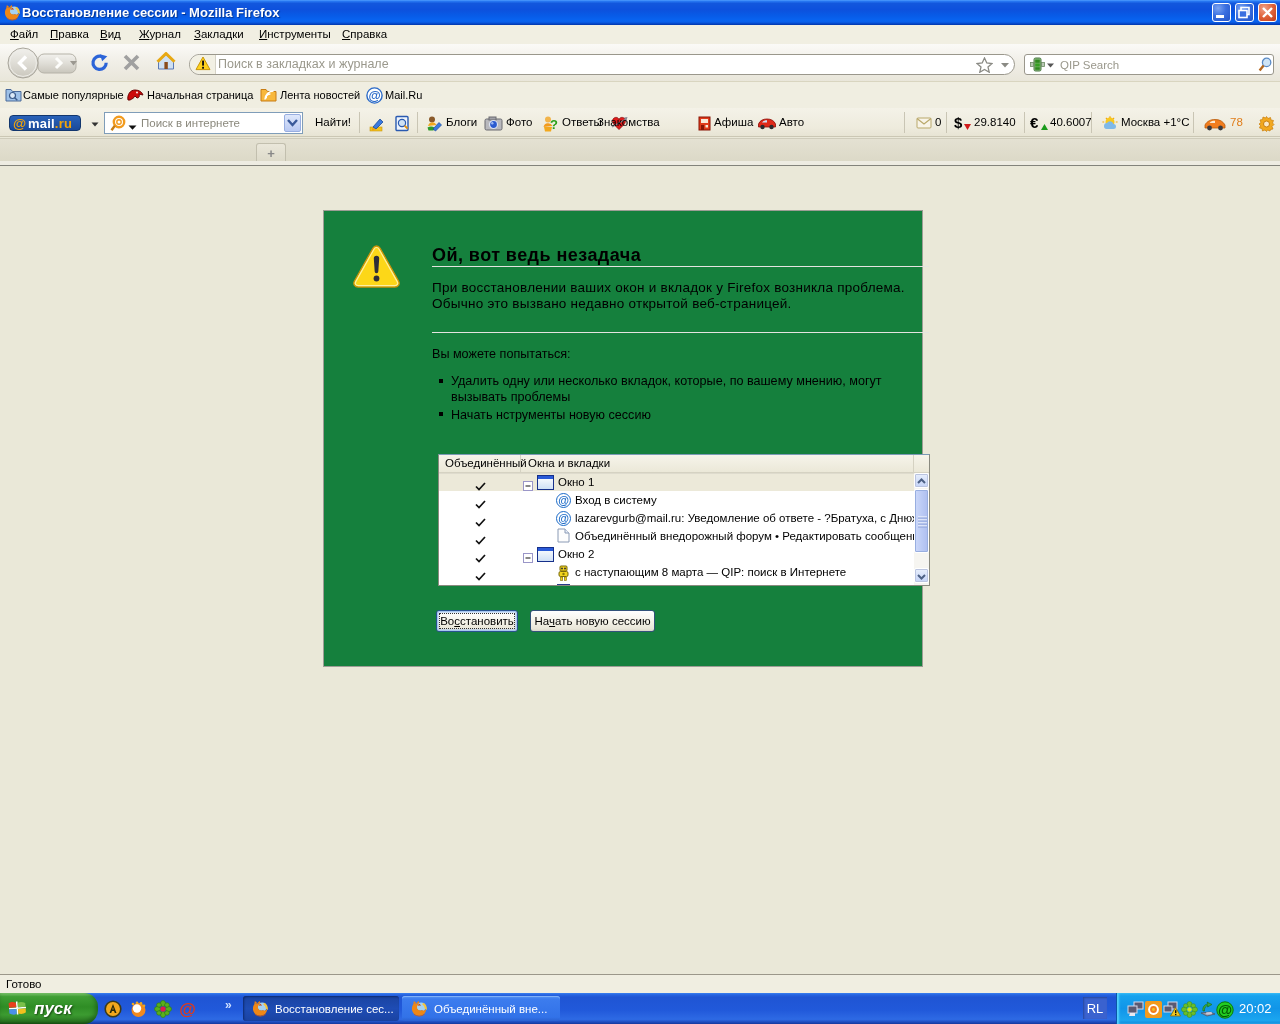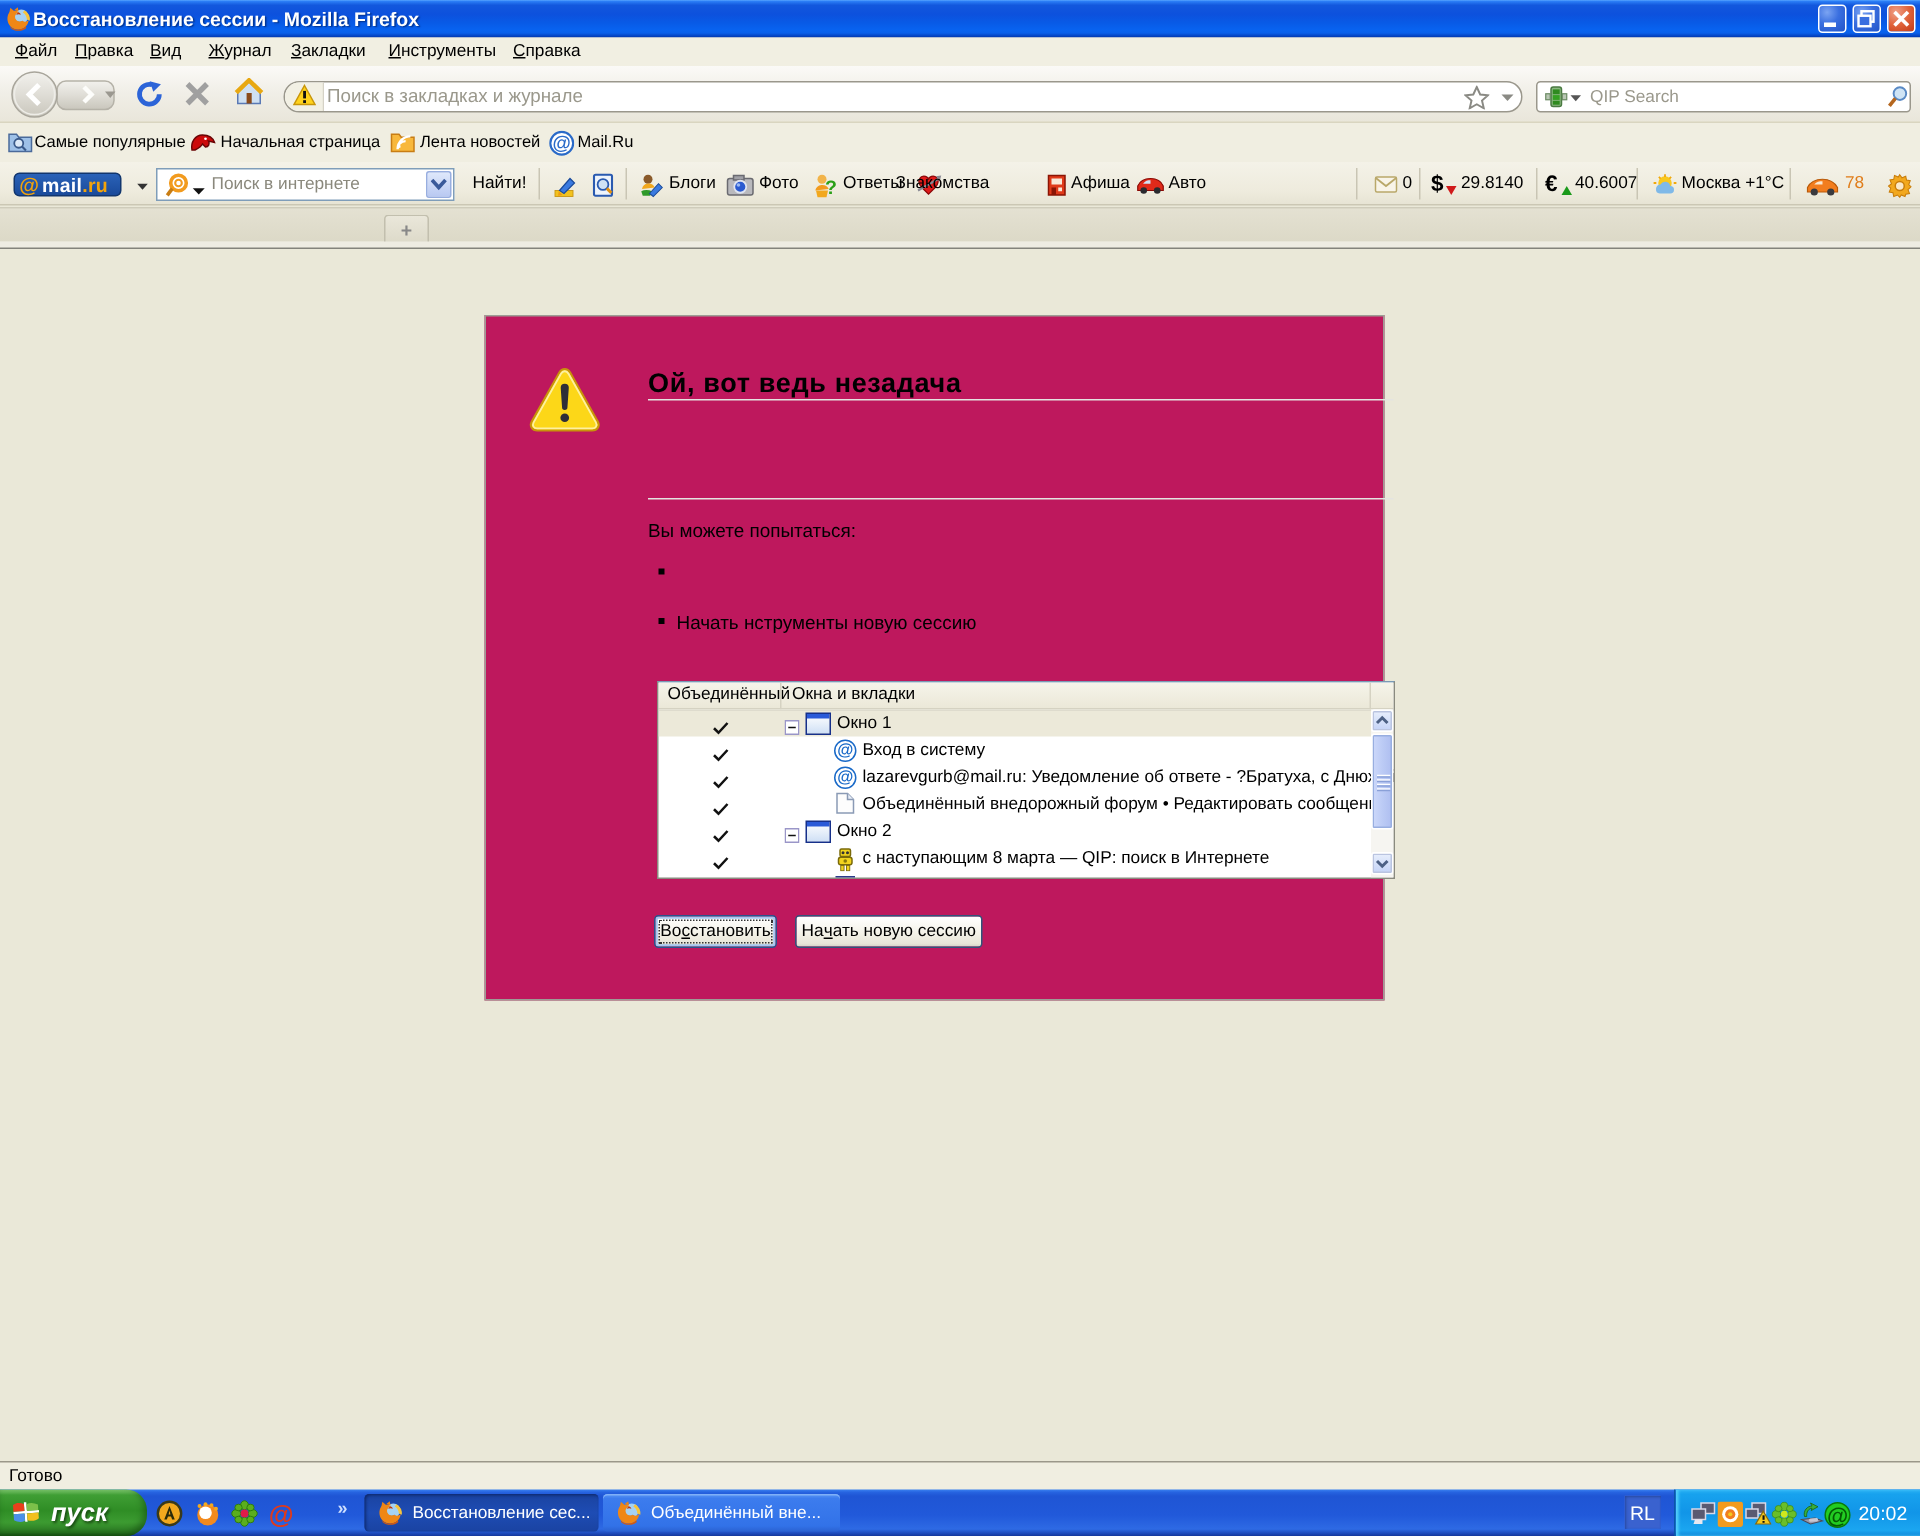--- a/index.html
+++ b/index.html
@@ -29,21 +29,21 @@
 
 #mrbar{left:0;top:108px;width:1280px;height:29px;background:linear-gradient(to bottom,#f4f2e8 0%,#eeebdd 70%,#e7e4d4 100%);border-bottom:1px solid #cbc7b4;font-size:11.5px}
 .sep{position:absolute;top:4px;height:21px;width:1px;background:#c9c5b4}
 
 #tabbar{left:0;top:138px;width:1280px;height:23px;background:linear-gradient(to bottom,#e4e1d2 0%,#dcd9c7 100%);border-top:1px solid #cfccbb}
 #tabactive{left:2px;top:1px;width:251px;height:22px;background:linear-gradient(to bottom,#f9f8f3 0%,#f0efe6 60%,#ebe9dd 100%);border:1px solid #b3afa0;border-bottom:none;border-radius:4px 4px 0 0;display:flex;align-items:center;padding-left:12px;gap:6px;font-size:11.5px;font-weight:bold}
 #tabplus{left:256px;top:4px;width:30px;height:20px;background:linear-gradient(to bottom,#eae7da,#dcd9c8);border:1px solid #c2bfae;border-bottom:none;border-radius:3px 3px 0 0;color:#888;display:flex;align-items:center;justify-content:center;font-size:13px;font-weight:bold}
 #tabband{left:0;top:161px;width:1280px;height:5px;background:#eeece2;border-bottom:1px solid #83837b}
 
 #content{left:0;top:167px;width:1280px;height:807px;background:#eae8d8}
-#dialog{left:323px;top:43px;width:600px;height:457px;background:#be185d;border:1px solid #9d9d95;border-radius:0;color:#000}
+#dialog{left:323px;top:43px;width:600px;height:457px;background:#15803d;border:1px solid #9d9d95;border-radius:0;color:#000}
 #dialog .h1{position:absolute;left:108px;top:34px;font-size:18px;font-weight:bold;letter-spacing:.45px}
 .hr{position:absolute;left:108px;width:497px;height:1px;background:#e4e4e0}
 #dialog .body{position:absolute;left:108px;top:69px;font-size:13.5px;letter-spacing:.25px;line-height:16px}
 #dialog .try{position:absolute;left:108px;top:136px;font-size:12.6px}
 .li{position:absolute;font-size:12.6px;line-height:15.5px}
 .sq{position:absolute;width:4px;height:4px;background:#000}
 
 #lb{left:114px;top:243px;width:492px;height:132px;border:1px solid #8a8a7f;border-top:1px solid #7a9ab5;background:#fff;overflow:hidden}
 #lbhead{position:absolute;left:0;top:0;width:490px;height:18px;background:linear-gradient(to bottom,#f6f4ea,#ebe8d8);border-bottom:1px solid #d5d2c2;font-size:11.5px}
 .lbrow{position:absolute;left:0;width:475px;height:18px;font-size:11.5px;display:flex;align-items:center}
@@ -337,23 +337,25 @@
 <div class="abs" id="content">
   <div class="abs" id="dialog">
     <svg class="abs" style="left:28px;top:33px" width="49" height="45" viewBox="0 0 49 45">
         <path d="M24.5 2 C26 2 27.3 2.9 28.1 4.3 L46.5 37 C48.2 40 46.2 43 42.8 43 L6.2 43 C2.8 43 .8 40 2.5 37 L20.9 4.3 C21.7 2.9 23 2 24.5 2z" fill="#fcd718" stroke="#c8930a" stroke-width="1.4"></path>
         <path d="M24.5 3.5 C25.6 3.5 26.4 4.1 27 5.2 L45.2 37.6 C46.4 39.8 45.2 41.6 42.8 41.6 L6.2 41.6 C3.8 41.6 2.6 39.8 3.8 37.6 L22 5.2 C22.6 4.1 23.4 3.5 24.5 3.5z" fill="none" stroke="#fdf0a0" stroke-width="1.2"></path>
         <path d="M21.8 14.5 a2.7 2.7 0 0 1 5.4 0 L26.3 27.5 a1.8 1.8 0 0 1-3.6 0z" fill="#2e2e38"></path>
         <circle cx="24.5" cy="34.5" r="2.9" fill="#2e2e38"></circle>
       </svg>
     <div class="h1">Ой, вот ведь незадача</div>
     <div class="hr" style="top:55px"></div>
+    <div class="body">При восстановлении ваших окон и вкладок у Firefox возникла проблема.<br>Обычно это вызвано недавно открытой веб-страницей.</div>
     <div class="hr" style="top:121px"></div>
     <div class="try">Вы можете попытаться:</div>
     <div class="sq" style="left:115px;top:168px"></div>
+    <div class="li" style="left:127px;top:163px">Удалить одну или несколько вкладок, которые, по вашему мнению, могут<br>вызывать проблемы</div>
     <div class="sq" style="left:115px;top:201px"></div>
     <div class="li" style="left:127px;top:197px">Начать нструменты новую сессию</div>
     <div class="abs" id="lb">
       <div id="lbhead">
           <span style="position:absolute;left:6px;top:2px">Объединённый</span>
           <span style="position:absolute;left:81px;top:0;width:1px;height:18px;background:#d5d2c2"></span>
           <span style="position:absolute;left:89px;top:2px">Окна и вкладки</span>
           <span style="position:absolute;left:474px;top:0;width:1px;height:18px;background:#d5d2c2"></span>
         </div>
       <div class="lbrow" style="top:18px;background:#ece9d9;border-top:1px solid #dedbcd"></div>

